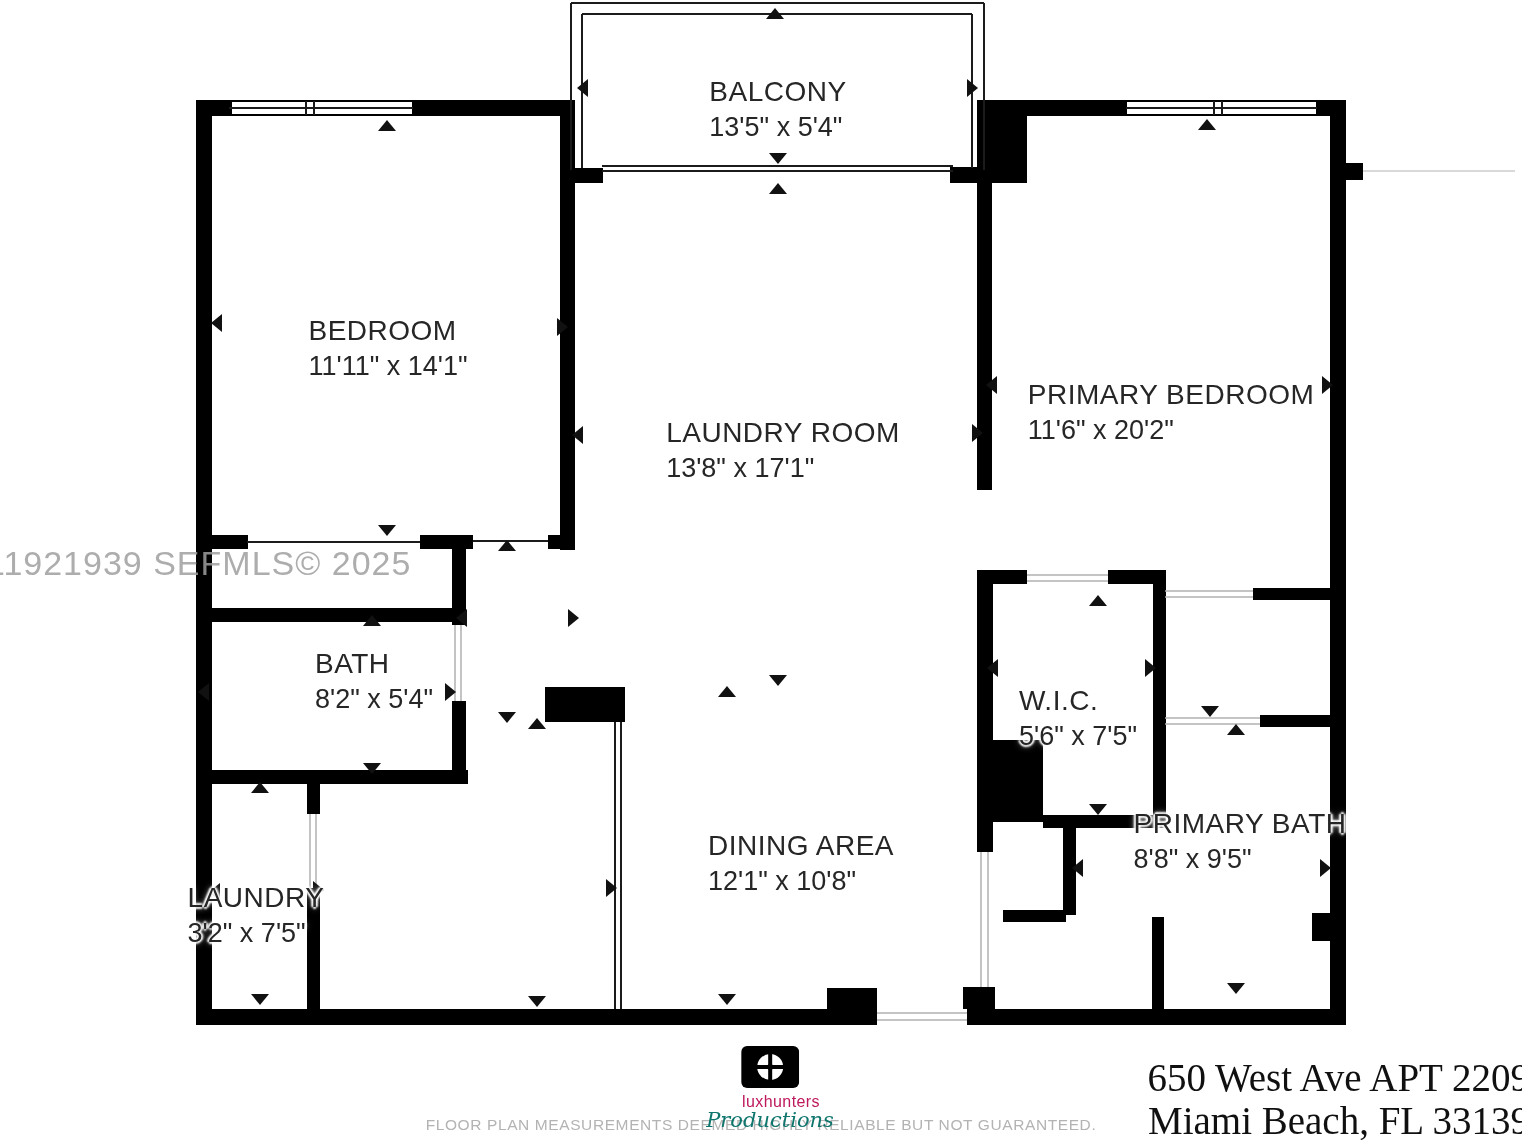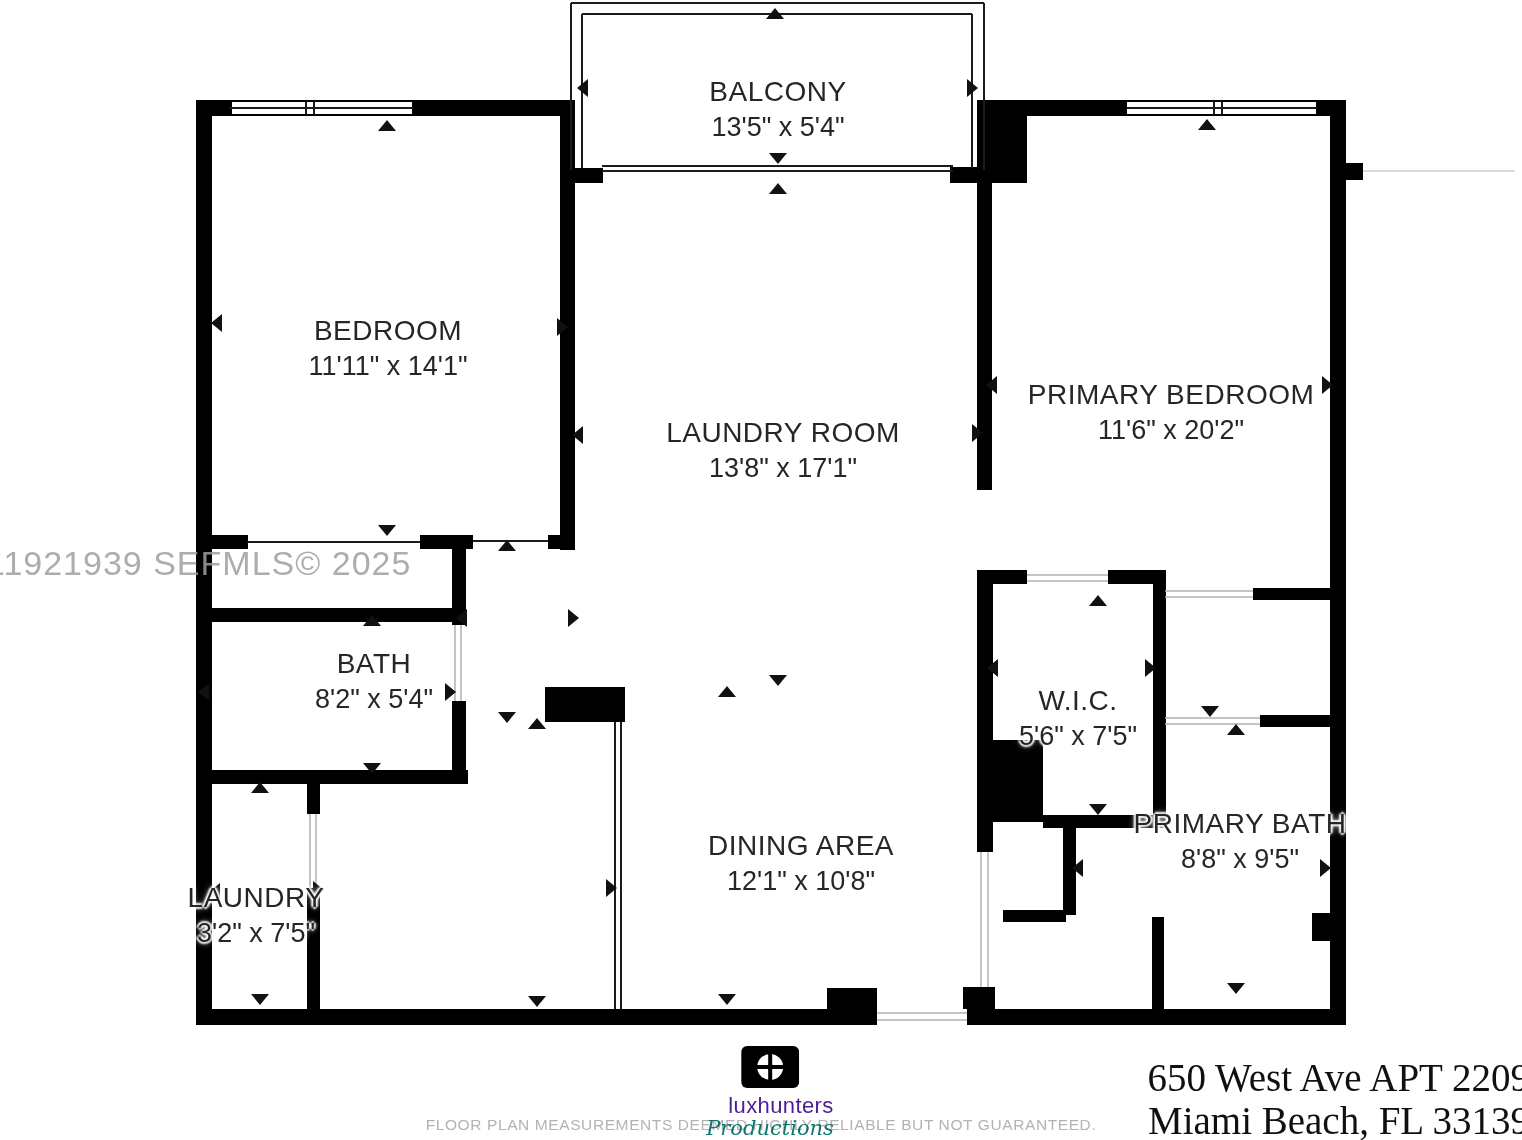--- a/index.html
+++ b/index.html
@@ -1,27 +1,27 @@
 <!DOCTYPE html>
 <html><head>
 <meta charset="utf-8">
 <style>
   html,body{margin:0;padding:0;background:#fff;}
   .stage{position:relative;width:1522px;height:1140px;background:#ffffff;overflow:hidden;
          font-family:"Liberation Sans",sans-serif;}
   .plan-svg{position:absolute;left:0;top:0;z-index:2;}
   .watermark{position:absolute;left:-14px;top:544px;z-index:4;font-size:34px;letter-spacing:1px;
              color:#9f9f9f;opacity:.85;white-space:nowrap;}
-  .room-label{position:absolute;transform:translateX(-50%);text-align:center;color:#262626;
+  .room-label{position:absolute;transform:translateX(-50%);text-align:left;color:#262626;
               white-space:nowrap;z-index:3;
               text-shadow:-2px 0 2px #fff,2px 0 2px #fff,0 -2px 2px #fff,0 2px 2px #fff,0 0 7px #fff;}
   .rname{font-size:28px;letter-spacing:.5px;}
   .rdims{font-size:27px;margin-top:4px;}
   .logo{position:absolute;left:770px;top:1046px;transform:translateX(-50%);text-align:center;z-index:5;}
-  .logo-name{font-size:22px;color:#4c1d95;letter-spacing:.4px;margin-top:1px;margin-left:22px;}
+  .logo-name{font-size:16px;color:#be185d;letter-spacing:.4px;margin-top:1px;margin-left:22px;}
   .logo-tag{font-family:"DejaVu Serif",serif;font-style:italic;font-size:21px;color:#0f766e;margin-top:-3px;}
   .disclaimer{position:absolute;left:0;right:0;top:1116px;text-align:center;font-size:15.5px;
               letter-spacing:.6px;color:#b3b3b3;z-index:4;}
   .address{position:absolute;right:-8px;top:1056px;text-align:right;z-index:5;
            font-family:"Liberation Serif",serif;font-size:39px;color:#101010;line-height:43px;}
 </style>
 </head>
 <body>
 
 <div class="stage">

